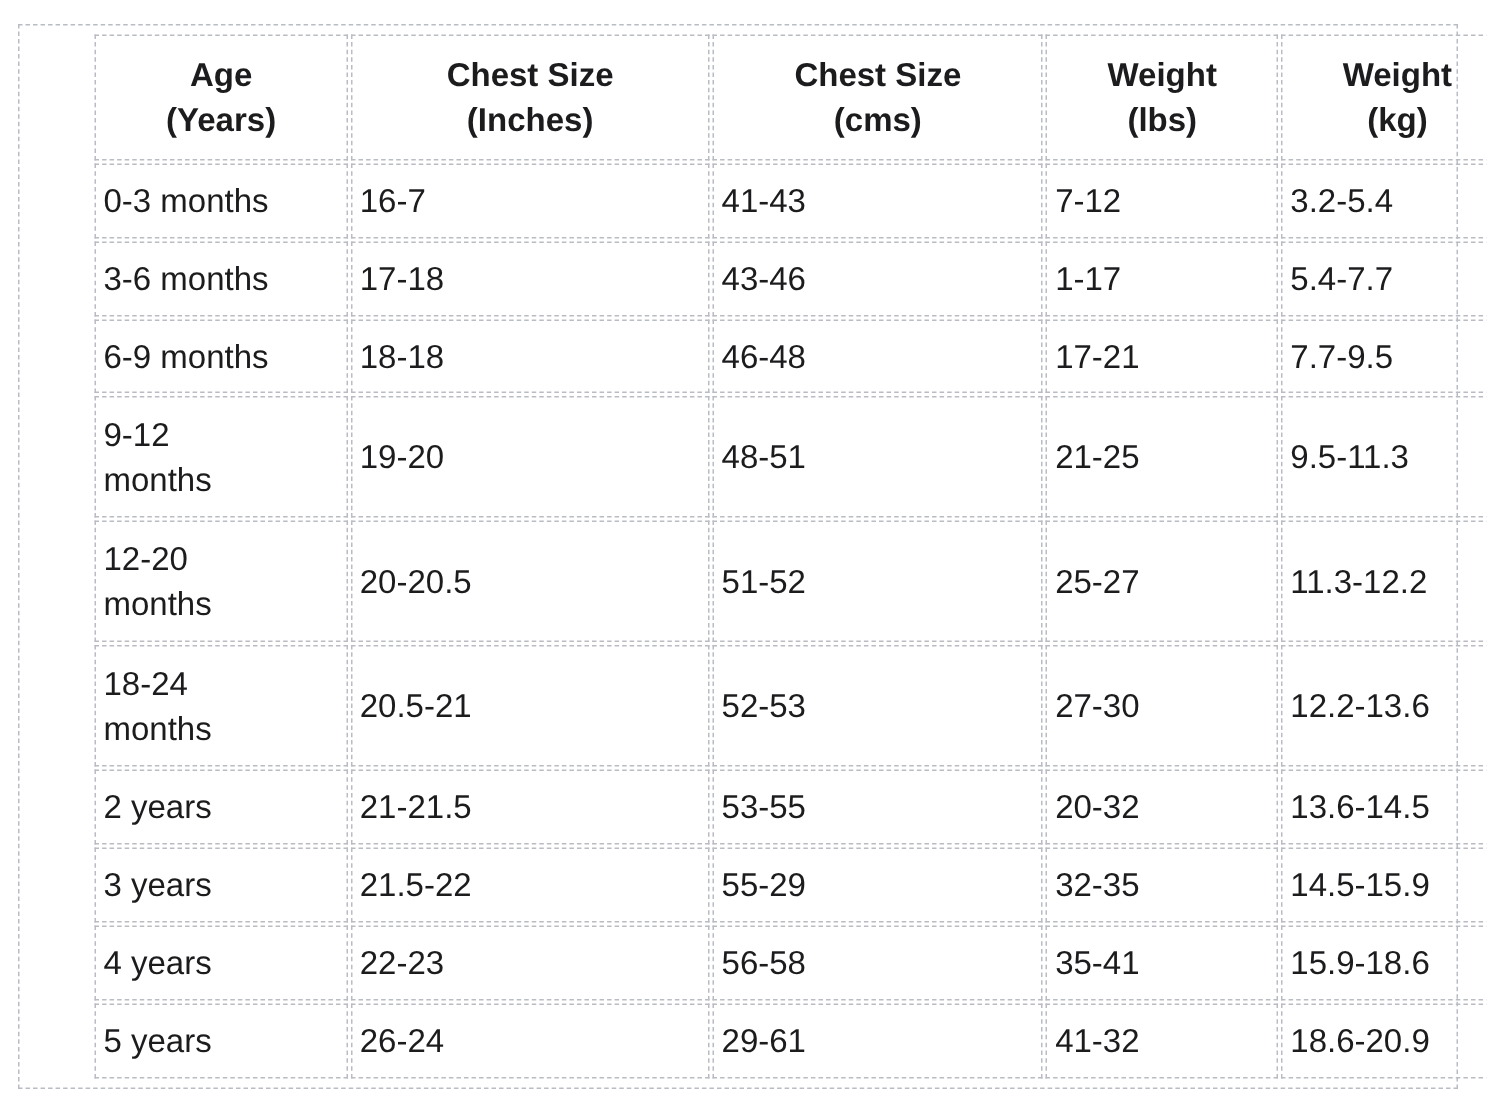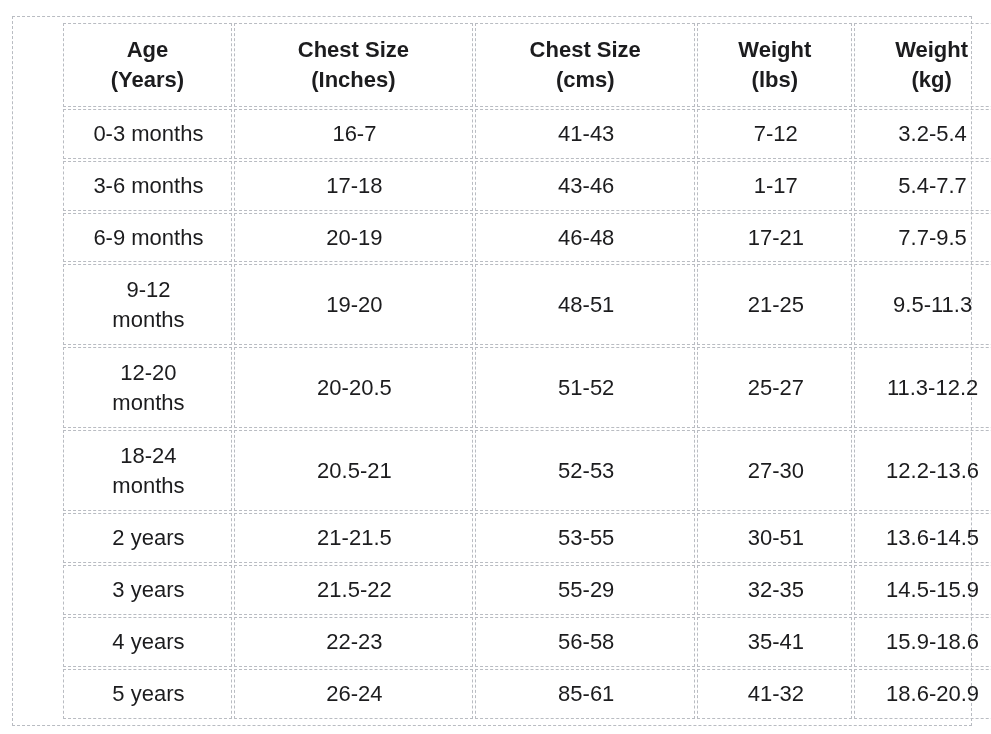--- a/index.html
+++ b/index.html
@@ -42,21 +42,21 @@
     vertical-align:middle;
     overflow:hidden;
   }
   table.size-chart th{
     font-weight:bold;
     text-align:center;
     padding:11px 3px;
     line-height:1.36;
   }
   table.size-chart td{
-    text-align:center;
+    text-align:left;
     padding:8px 3px 8px 5px;
     line-height:1.36;
     white-space:pre-line;
   }
   .header-line{display:block;}
 </style>
 </head>
 <body>
 
 <div class="page">
@@ -103,21 +103,21 @@
         </tr>
         <tr>
           <td>3-6 months</td>
           <td>17-18</td>
           <td>43-46</td>
           <td>1-17</td>
           <td>5.4-7.7</td>
         </tr>
         <tr>
           <td>6-9 months</td>
-          <td>20-19</td>
+          <td>18-18</td>
           <td>46-48</td>
           <td>17-21</td>
           <td>7.7-9.5</td>
         </tr>
         <tr>
           <td>9-12
 months</td>
           <td>19-20</td>
           <td>48-51</td>
           <td>21-25</td>
@@ -136,40 +136,40 @@
 months</td>
           <td>20.5-21</td>
           <td>52-53</td>
           <td>27-30</td>
           <td>12.2-13.6</td>
         </tr>
         <tr>
           <td>2 years</td>
           <td>21-21.5</td>
           <td>53-55</td>
-          <td>30-51</td>
+          <td>20-32</td>
           <td>13.6-14.5</td>
         </tr>
         <tr>
           <td>3 years</td>
           <td>21.5-22</td>
           <td>55-29</td>
           <td>32-35</td>
           <td>14.5-15.9</td>
         </tr>
         <tr>
           <td>4 years</td>
           <td>22-23</td>
           <td>56-58</td>
           <td>35-41</td>
           <td>15.9-18.6</td>
         </tr>
         <tr>
           <td>5 years</td>
           <td>26-24</td>
-          <td>85-61</td>
+          <td>29-61</td>
           <td>41-32</td>
           <td>18.6-20.9</td>
         </tr>
       </tbody>
     </table>
   </div>
 </div>
 
 </body></html>

